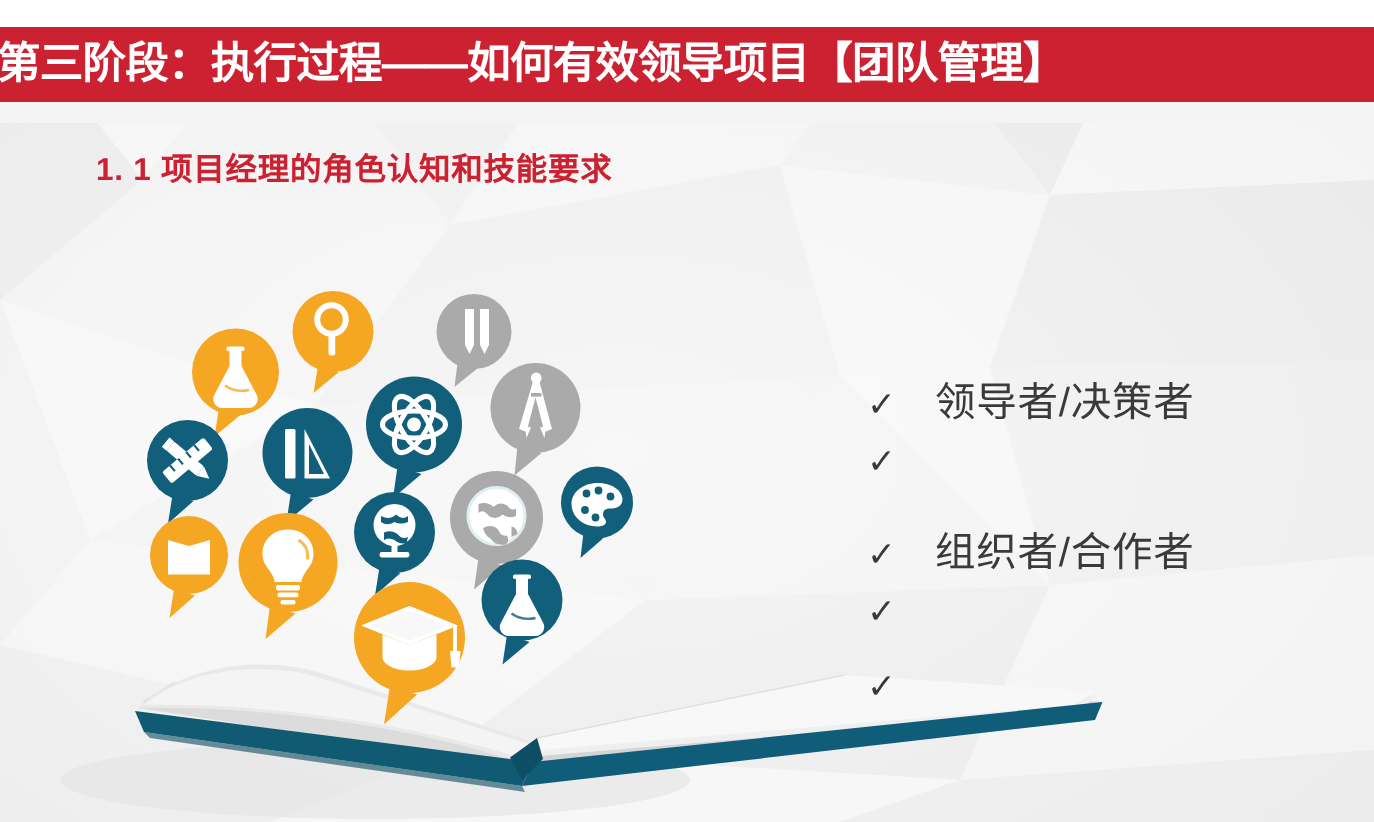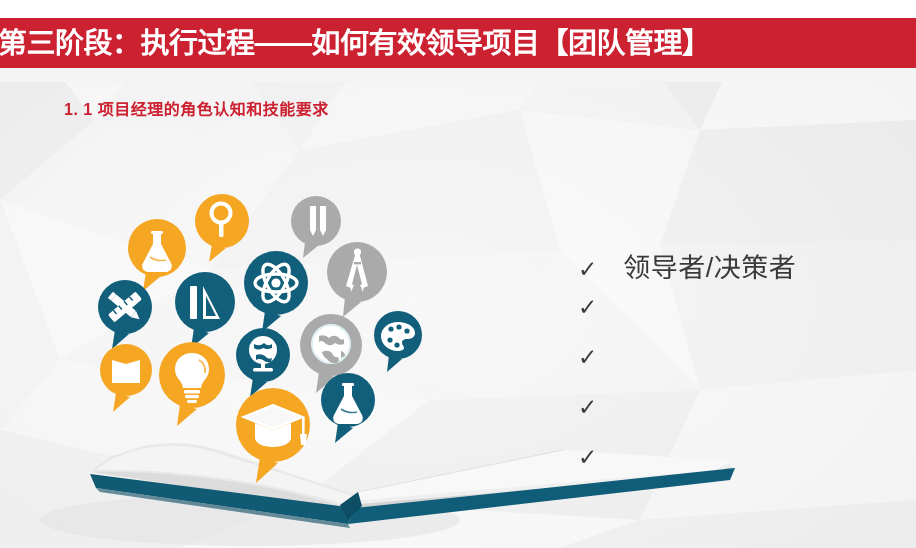--- a/index.html
+++ b/index.html
@@ -45,21 +45,21 @@
   
   .underband{
     position:absolute;left:0;top:68px;width:916px;height:14px;
     background:#f4f4f4;z-index:30;
   }
 
   
   .subtitle{
     position:absolute;left:64px;top:96px;z-index:35;
     color:#cc2130;
-    font-size:16px;
+    font-size:21px;
     font-weight:bold;
     letter-spacing:0.5px;
     white-space:nowrap;
   }
 
   
   .bullets{
     position:absolute;left:578px;top:246px;z-index:35;
     display:flex;flex-direction:column;
   }
@@ -351,20 +351,21 @@
   <div class="bullets">
     <div class="bullet">
       <span class="tick">✓</span>
       <span class="btxt">领导者/决策者</span>
     </div>
     <div class="bullet">
       <span class="tick">✓</span>
     </div>
     <div class="bullet">
       <span class="tick">✓</span>
+      <span class="btxt">组织者/合作者</span>
     </div>
     <div class="bullet">
       <span class="tick">✓</span>
     </div>
     <div class="bullet">
       <span class="tick">✓</span>
     </div>
   </div>
 
 </div>

